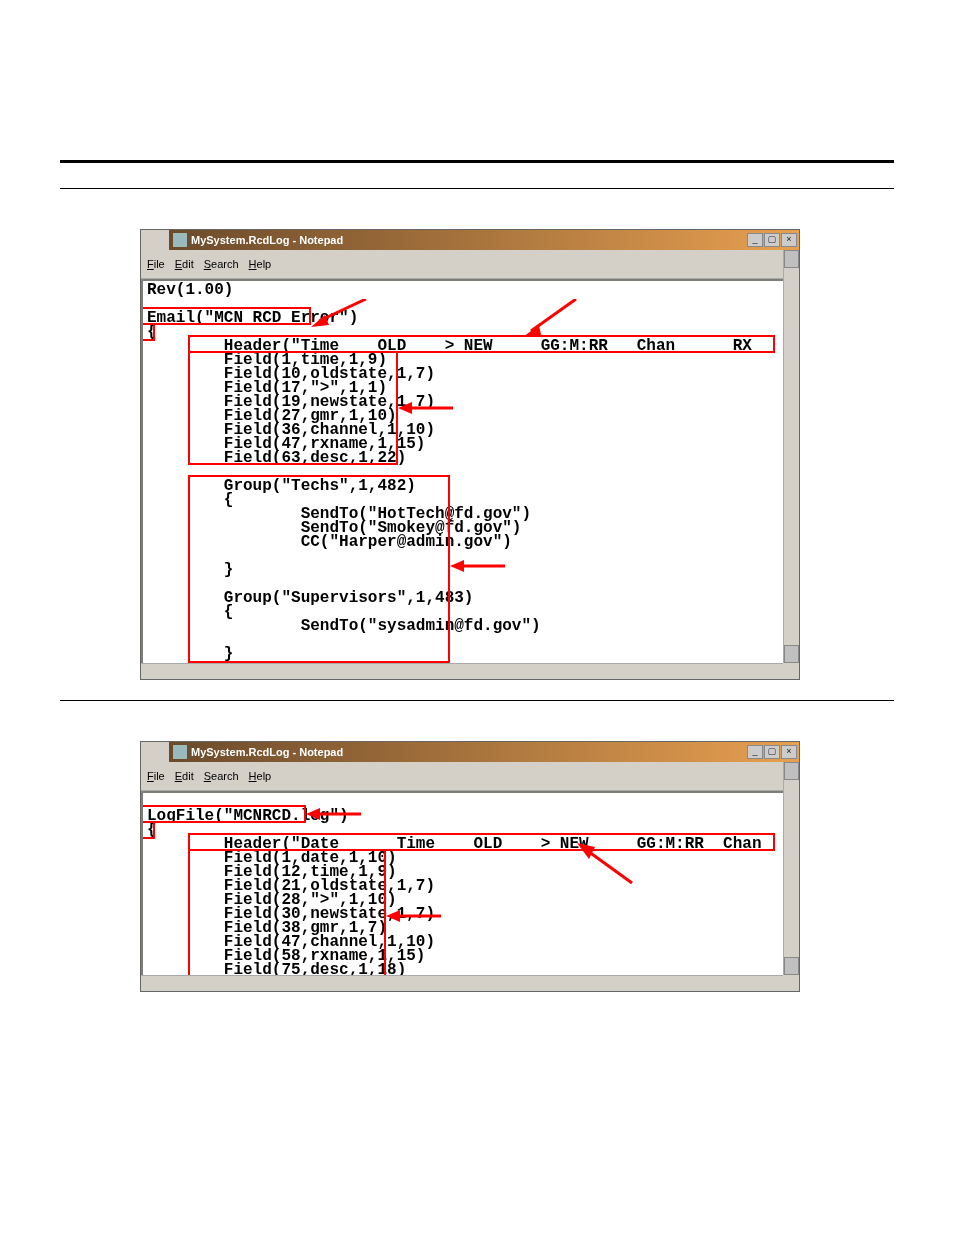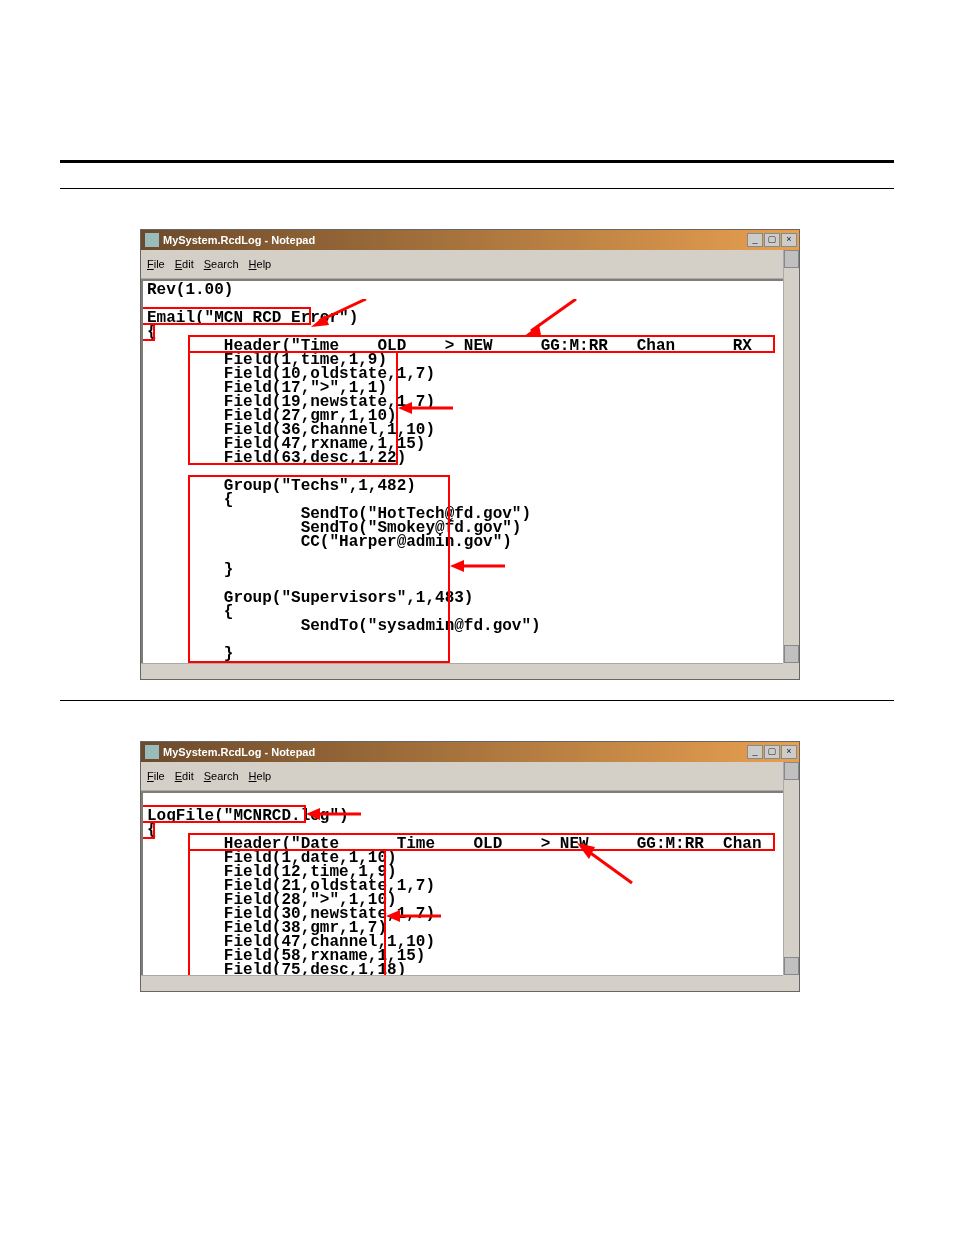--- a/index.html
+++ b/index.html
@@ -1,21 +1,21 @@
 <!DOCTYPE html>
 <html><head>
 <meta charset="utf-8">
 <style>
   * { margin: 0; padding: 0; box-sizing: border-box; }
   body { font-family: Arial, sans-serif; background: #fff; width: 954px; margin: 0 auto; padding: 20px 60px; }
   .hr-thick { border: none; border-top: 3px solid #000; margin: 140px 0 20px 0; }
   .hr-thin { border: none; border-top: 1px solid #000; margin: 25px 0 40px 0; }
   .hr-sep { border: none; border-top: 1px solid #000; margin: 20px 0 40px 0; }
   .shot { margin: 0 auto 0 80px; border: 1px solid #666; background: #d4d0c8; width: 660px; position: relative; font-family: 'Courier New', monospace; }
-  .titlebar { display: flex; align-items: center; justify-content: space-between; background: linear-gradient(to right, #6b4a2b, #e8a050); height: 20px; padding: 0 2px 0 4px; }
+  .titlebar { display: flex; align-items: center; justify-content: space-between; background: linear-gradient(to right, #6b4a2b, #e8a050); height: 20px; padding: 0 2px 0 4px; margin-left: 28px; }
   .titlebar-left { display: flex; align-items: center; gap: 4px; }
   .title-icon { width: 14px; height: 14px; background: #9bb; display: inline-block; }
   .title-text { color: #fff; font-size: 11px; font-family: Tahoma, sans-serif; font-weight: bold; }
   .win-btns { display: flex; gap: 1px; }
   .win-btn { width: 16px; height: 14px; background: #ccc; border: 1px solid #888; font-size: 9px; line-height: 10px; text-align: center; font-family: sans-serif; color: #222; }
   .menubar { display: flex; gap: 10px; padding: 8px 6px; background: #d4d0c8; border-bottom: 1px solid #aaa; }
   .menu-item { font-size: 11px; font-family: Tahoma, sans-serif; }
   .menu-item u { text-decoration: underline; }
   .content-area { background: #fff; border: 2px inset #d4d0c8; position: relative; padding: 2px 4px 2px 4px; overflow: hidden; }
   .code { font-family: 'Courier New', monospace; font-size: 16px; font-weight: bold; line-height: 14px; white-space: pre; color: #000; position: relative; z-index: 2; }

